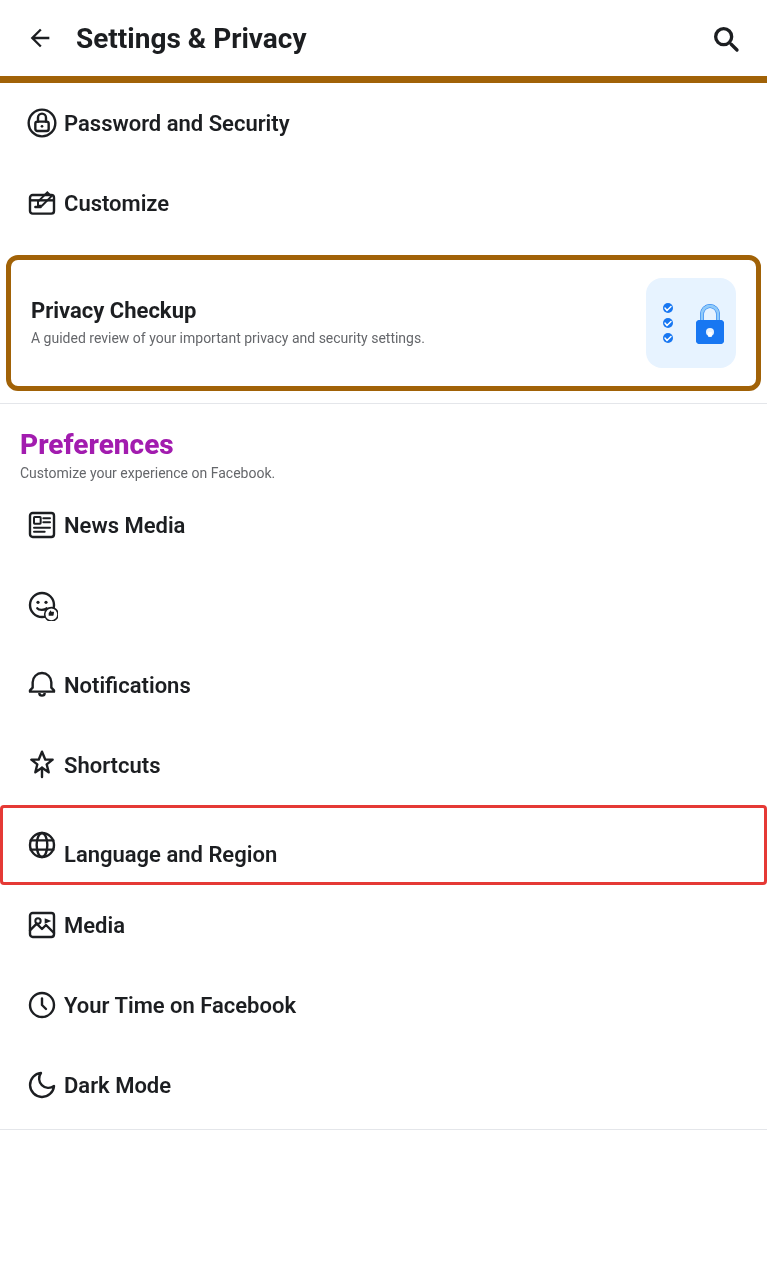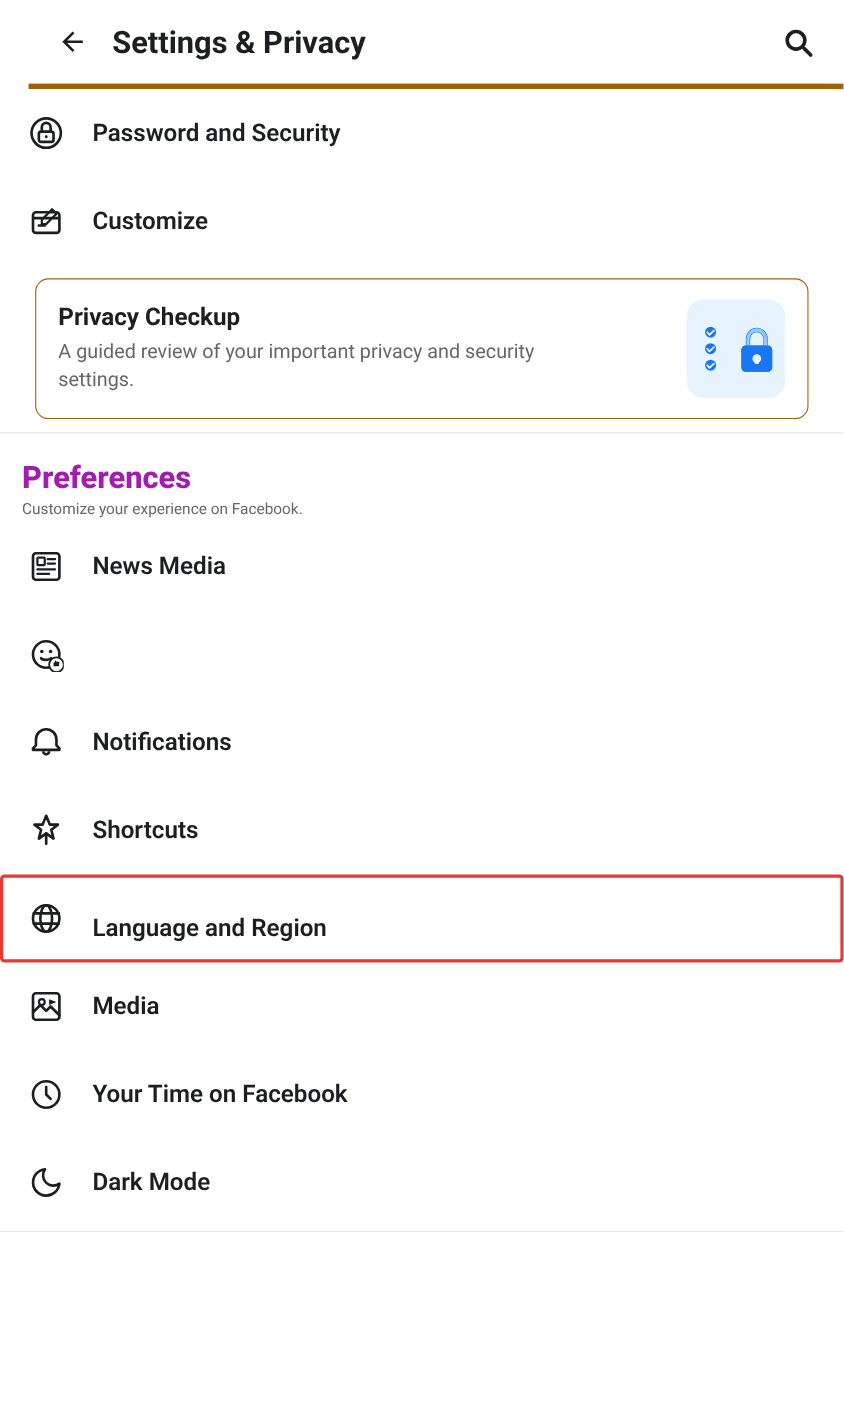--- a/index.html
+++ b/index.html
@@ -12,22 +12,21 @@
       color: #1c1e21;
     }
 
     
     .header {
       display: flex;
       align-items: center;
       justify-content: space-between;
       padding: 16px 20px;
       background: #fff;
-      border-bottom: 5px solid #a16207;
-      margin-left: 26px;
+      border-bottom: 7px solid #a16207;
     }
     .header-left {
       display: flex;
       align-items: center;
       gap: 16px;
     }
     .back-btn {
       width: 40px;
       height: 40px;
       display: flex;
@@ -46,21 +45,20 @@
       display: flex;
       align-items: center;
       justify-content: center;
       cursor: pointer;
     }
 
     
     .menu-item {
       display: flex;
       align-items: center;
-      gap: 20px;
       padding: 18px 20px;
       cursor: pointer;
       background: #fff;
     }
     .menu-icon {
       width: 44px;
       height: 44px;
       display: flex;
       align-items: center;
       justify-content: center;
@@ -74,36 +72,36 @@
 
     
     .divider {
       height: 1px;
       background: #e4e6ea;
       margin: 4px 0;
     }
 
     
     .privacy-card {
-      margin: 12px 32px;
-      border: 1px solid #a16207;
+      margin: 12px 6px;
+      border: 5px solid #a16207;
       border-radius: 12px;
       padding: 18px 20px;
       display: flex;
       align-items: center;
       justify-content: space-between;
       cursor: pointer;
     }
     .privacy-card-text h3 {
       font-size: 22px;
       font-weight: 700;
       margin-bottom: 6px;
     }
     .privacy-card-text p {
-      font-size: 18px;
+      font-size: 14px;
       color: #65676b;
       line-height: 1.4;
       max-width: 480px;
     }
     .privacy-card-icon {
       width: 90px;
       height: 90px;
       flex-shrink: 0;
     }
 

